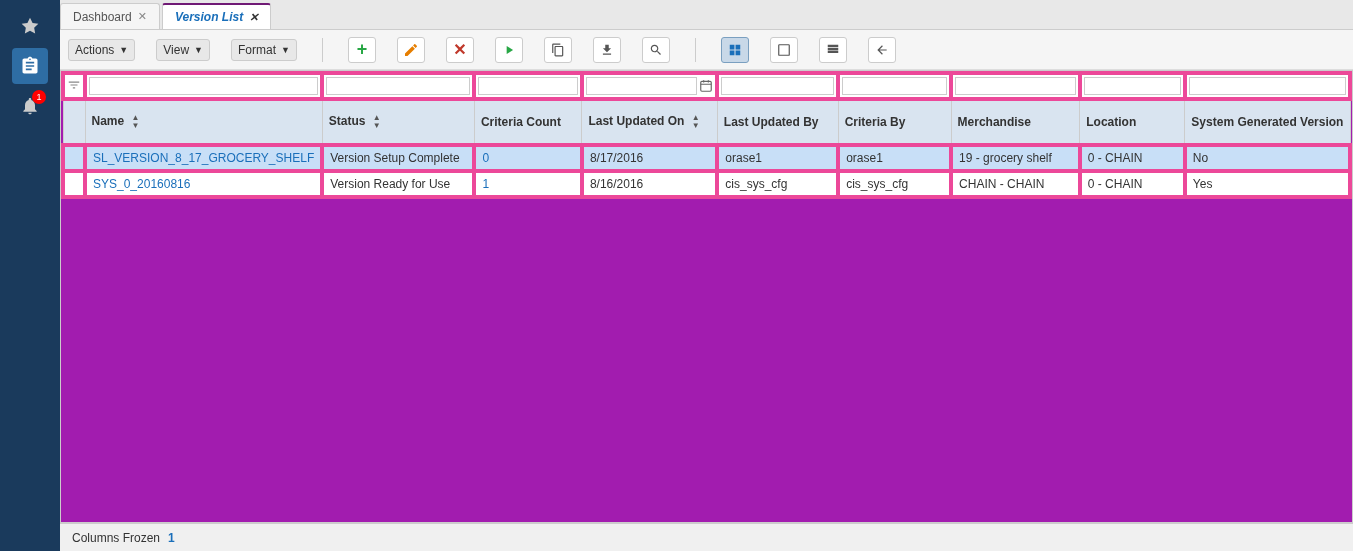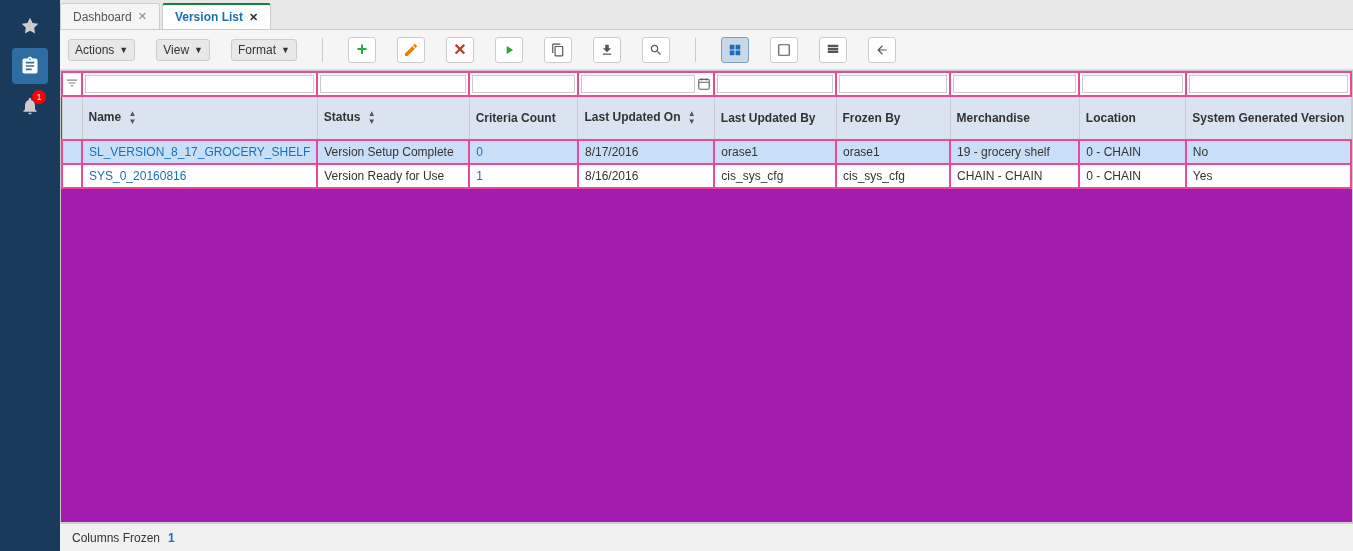--- a/index.html
+++ b/index.html
@@ -13,39 +13,39 @@
     .sidebar-icon.active { background: #2e6da4; color: white; }
     .sidebar-icon svg { width: 20px; height: 20px; }
     .badge { position: absolute; top: 2px; right: 2px; background: red; color: white; border-radius: 50%; width: 14px; height: 14px; font-size: 9px; display: flex; align-items: center; justify-content: center; }
 
     
     .main-content { flex: 1; display: flex; flex-direction: column; background: #a21caf; }
 
     
     .tabs-bar { display: flex; background: #e8e8e8; border-bottom: 1px solid #ccc; height: 30px; align-items: flex-end; }
     .tab { display: flex; align-items: center; padding: 0 12px; height: 26px; background: #f5f5f5; border: 1px solid #ccc; border-bottom: none; margin-right: 2px; cursor: pointer; font-size: 12px; color: #555; border-radius: 3px 3px 0 0; gap: 6px; }
-    .tab.active { background: #fff; color: #1a6fba; font-weight: bold; border-top: 2px solid #15803d; }
+    .tab.active { background: #fff; color: #1a6fba; font-weight: bold; border-top: 2px solid #701a75; font-style: italic; }
     .tab-close { font-size: 11px; color: #888; cursor: pointer; line-height: 1; }
     .tab.active .tab-close { color: #333; }
 
     
     .toolbar { display: flex; align-items: center; padding: 4px 8px; border-bottom: 1px solid #ddd; background: #f5f5f5; gap: 21px; height: 40px; }
     .toolbar-btn { display: flex; align-items: center; padding: 3px 6px; background: #e8e8e8; border: 1px solid #ccc; border-radius: 3px; cursor: pointer; font-size: 12px; gap: 3px; color: #333; white-space: nowrap; }
     .caret { font-size: 9px; margin-left: 2px; }
     .toolbar-sep { width: 1px; height: 24px; background: #ccc; margin: 0 4px; }
     .icon-btn { width: 28px; height: 26px; display: flex; align-items: center; justify-content: center; border: 1px solid #ccc; border-radius: 3px; cursor: pointer; background: #fff; font-size: 14px; color: #555; }
     .icon-btn.active { background: #c8d8e8; border-color: #7a9fc0; }
 
     
     .table-container { flex: 1; overflow: auto; border: 1px solid #ccc; margin: 0; }
     table { width: 100%; border-collapse: collapse; font-size: 12px; }
     thead tr { background: #d9e4f0; }
     th { border: 1px solid #ccc; padding: 13px 6px; text-align: left; font-weight: bold; color: #333; vertical-align: middle; white-space: nowrap; }
     th .sort-arrows { display: inline-flex; flex-direction: column; margin-left: 4px; font-size: 8px; line-height: 1; color: #555; vertical-align: middle; }
-    td { border: 2px solid #ec4899; padding: 4px 6px; vertical-align: middle; white-space: nowrap; }
+    td { border: 4px solid #ec4899; padding: 4px 6px; vertical-align: middle; white-space: nowrap; }
     tr.row-selected { background: #c8dff7; }
     tr.row-normal { background: #fff; }
     .filter-row input { width: 100%; border: 1px solid #ccc; padding: 2px 4px; font-size: 11px; }
     .filter-row td { background: #fff; padding: 2px; }
     .filter-icon { text-align: center; width: 20px; }
     .col-criteria { color: #1a6fba; }
     .col-link { color: #1a6fba; text-decoration: none; }
 
     
     .footer { height: 28px; border-top: 1px solid #ccc; background: #f0f0f0; display: flex; align-items: center; padding: 0 12px; font-size: 12px; color: #333; gap: 8px; }
@@ -194,21 +194,21 @@
               <span>Criteria Count</span>
             </th>
             <th style="min-width:110px;">
               <span>Last Updated On</span>
               <span class="sort-arrows">▲<br>▼</span>
             </th>
             <th style="min-width:110px;">
               <span>Last Updated By</span>
             </th>
             <th style="min-width:100px;">
-              <span>Frozen By</span>
+              <span>Criteria By</span>
             </th>
             <th style="min-width:120px;margin-left:20px;">
               <span>Merchandise</span>
             </th>
             <th style="min-width:90px;">
               <span>Location</span>
             </th>
             <th style="min-width:100px;">
               <span>System Generated Version</span>
             </th>

